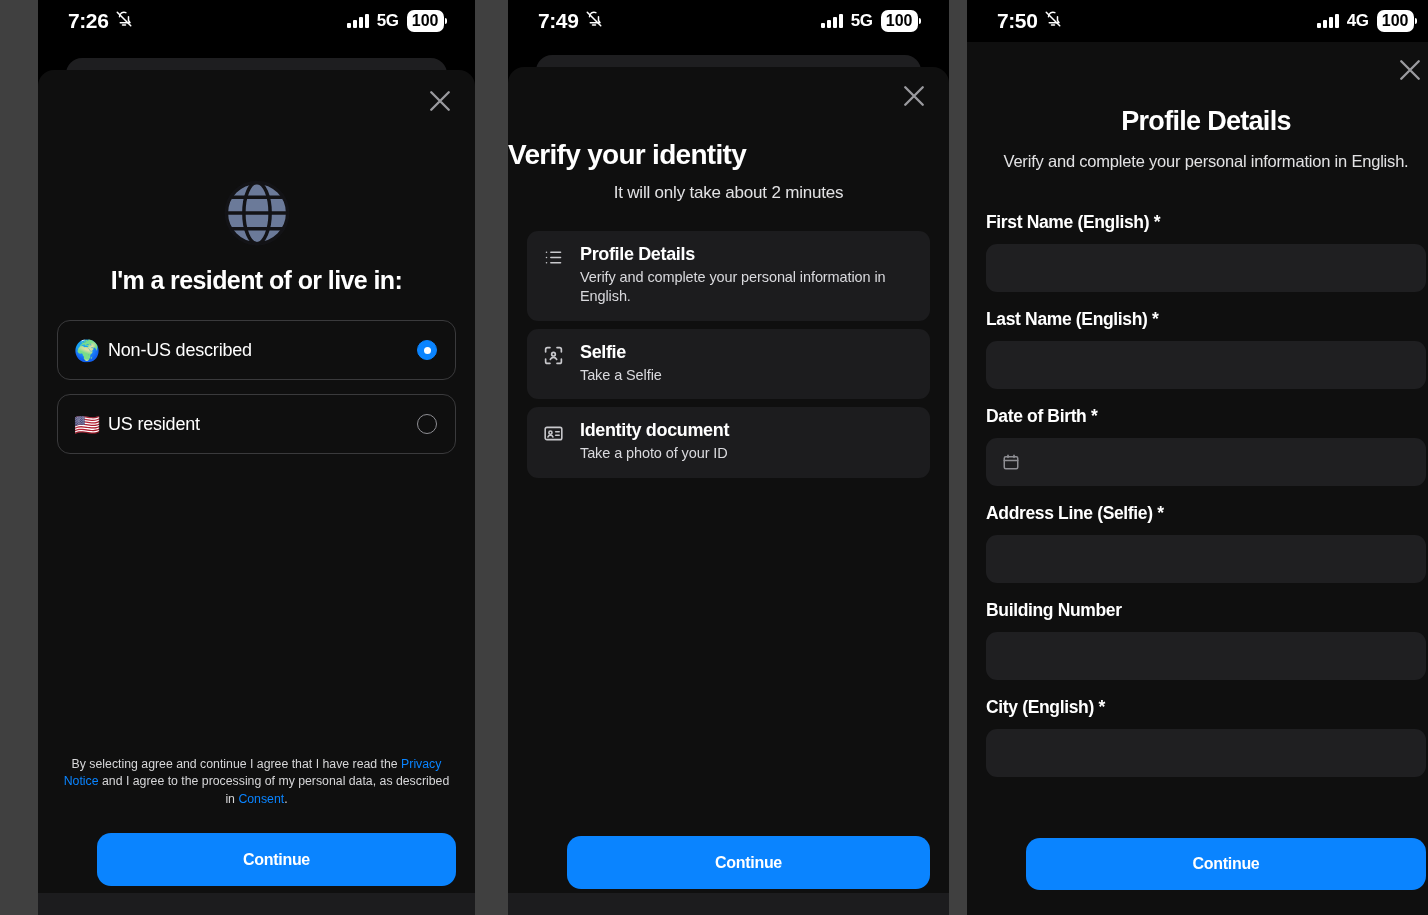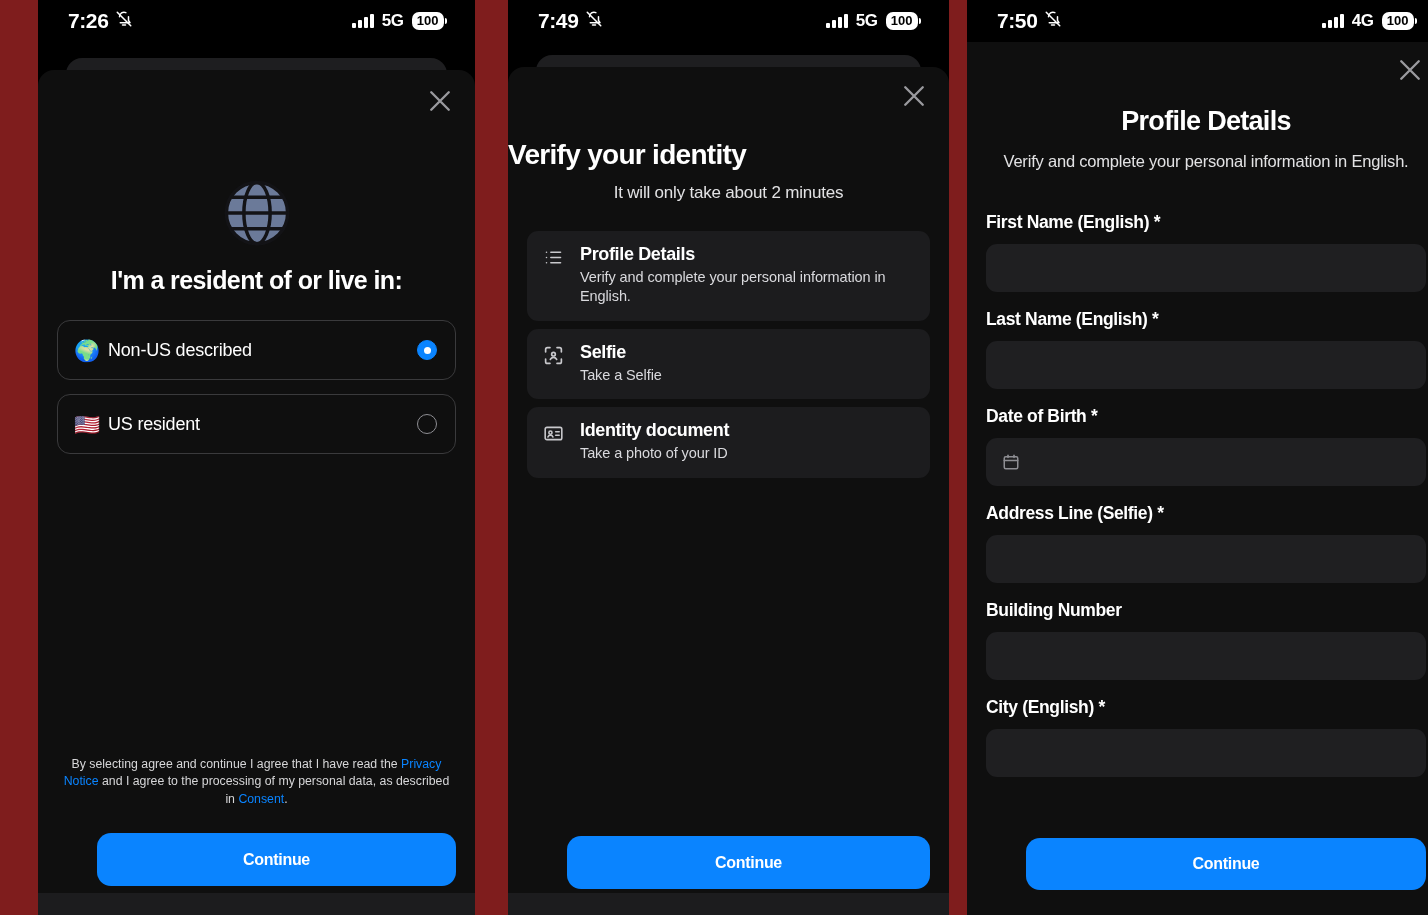--- a/index.html
+++ b/index.html
@@ -5,21 +5,21 @@
   * { box-sizing: border-box; margin: 0; padding: 0; }
   html, body {
     width: 1428px; height: 915px;
     background: #ffffff;
     font-family: "Liberation Sans", sans-serif;
     overflow: hidden;
   }
   .stage {
     position: relative;
     width: 1428px; height: 915px;
-    background: #7f1d1d;
+    background: #404040;
   }
 
   
   .phone {
     position: absolute;
     top: 0;
     height: 915px;
     background: #000000;
     overflow: hidden;
   }
@@ -43,21 +43,21 @@
   .sig { display: flex; align-items: flex-end; gap: 2.5px; height: 14px; }
   .sig i { display: block; width: 3.5px; background: #fff; border-radius: 1px; }
   .sig i:nth-child(1) { height: 5px; }
   .sig i:nth-child(2) { height: 8px; }
   .sig i:nth-child(3) { height: 11px; }
   .sig i:nth-child(4) { height: 14px; }
   .sb-net { font-size: 17px; font-weight: bold; letter-spacing: -0.3px; }
   .batt { position: relative; display: flex; align-items: center; }
   .batt-body {
     background: #fff; color: #000;
-    font-size: 13px; font-weight: bold;
+    font-size: 16px; font-weight: bold;
     border-radius: 7px;
     padding: 1.5px 5px 1.5px 5px;
     line-height: 1.15;
   }
   .batt-cap {
     width: 2.5px; height: 6px; background: #fff;
     border-radius: 0 2px 2px 0; margin-left: 1px;
   }
 
   

